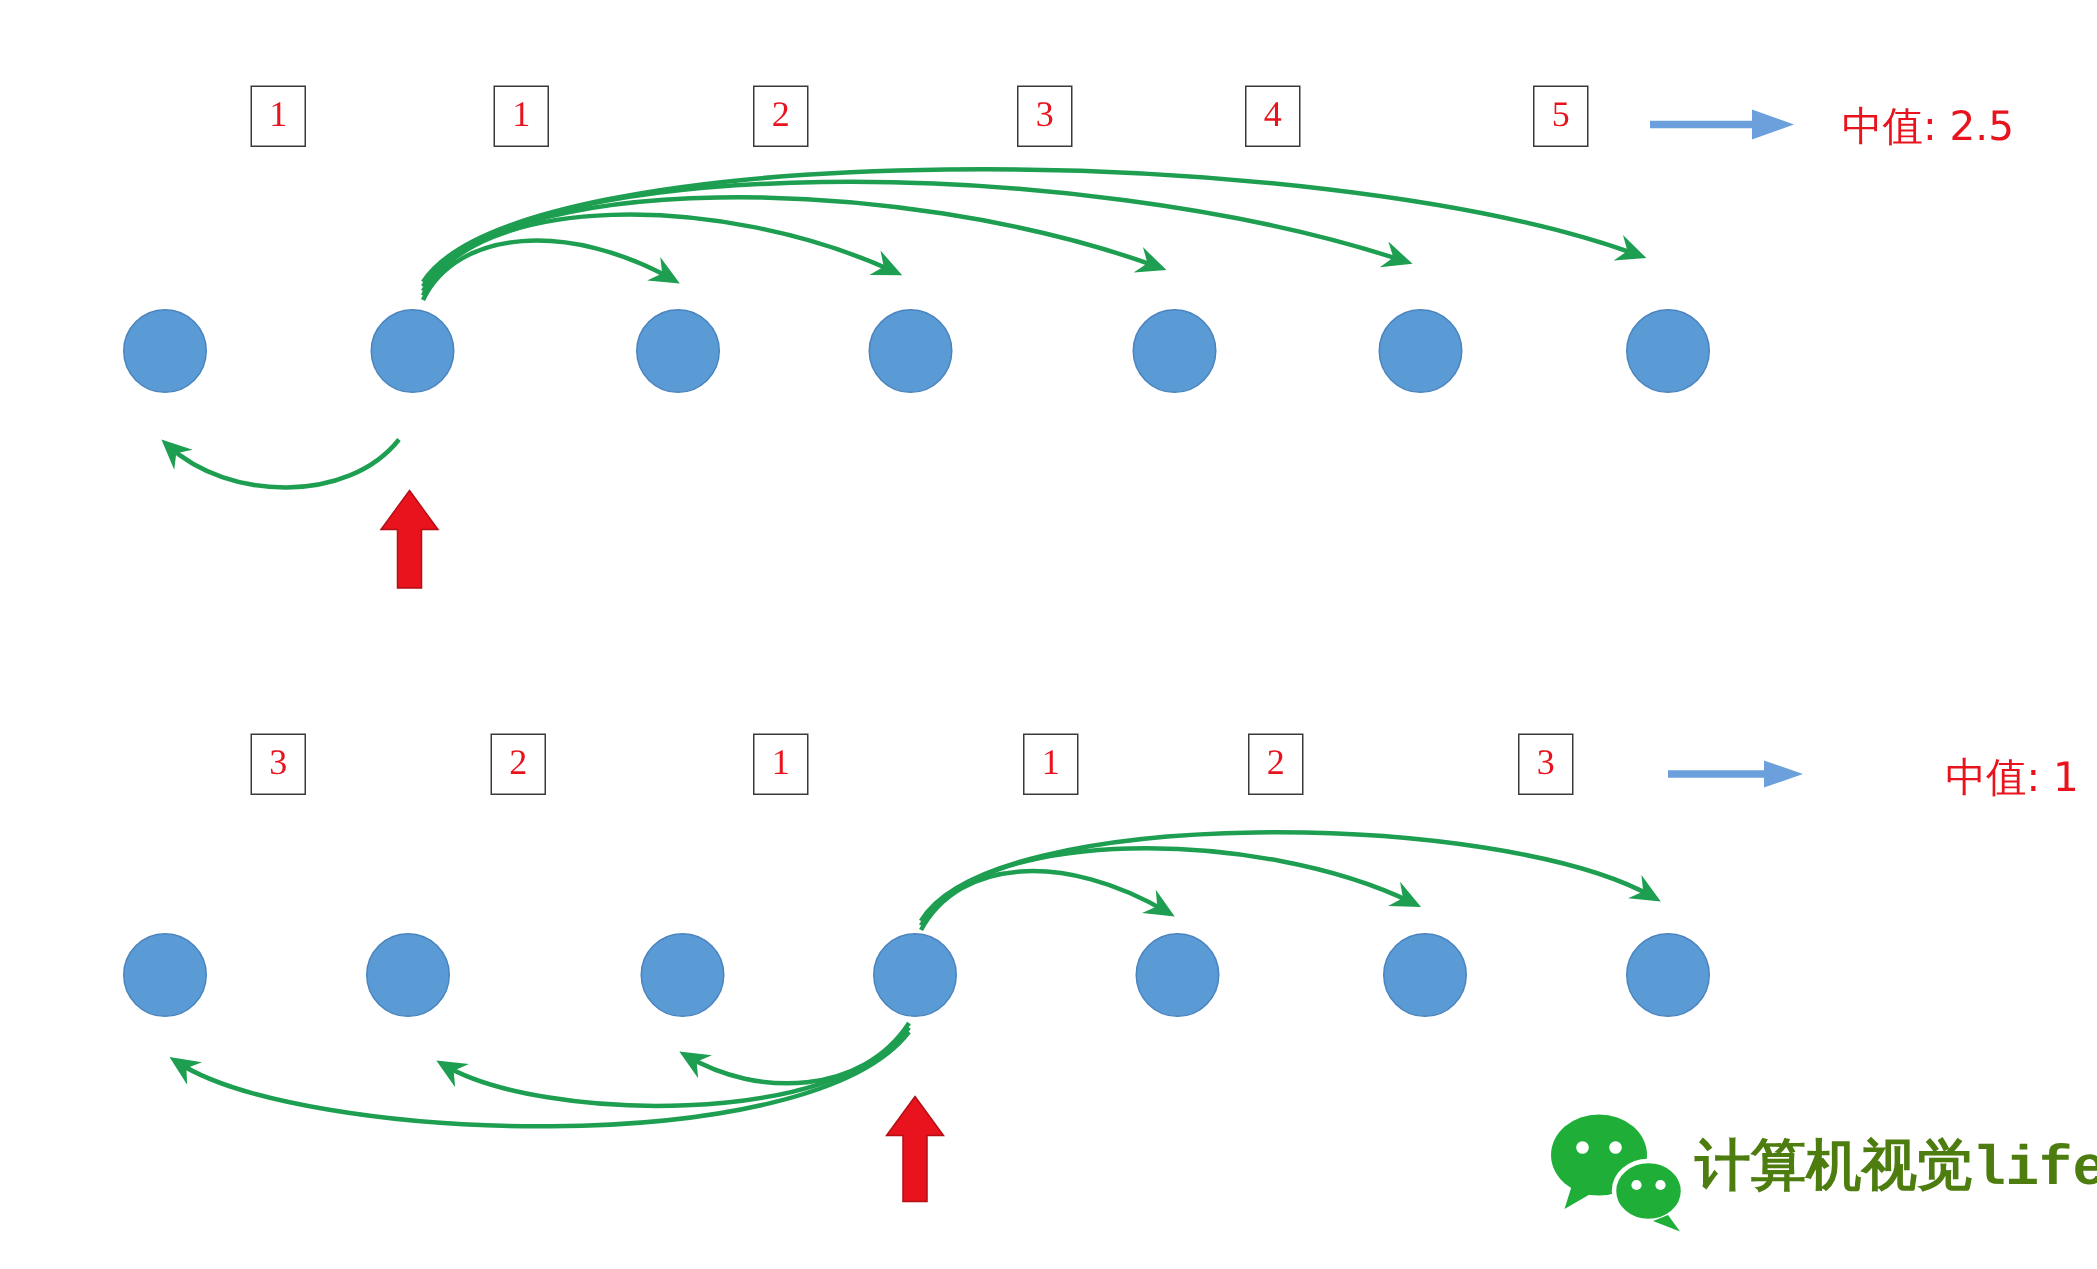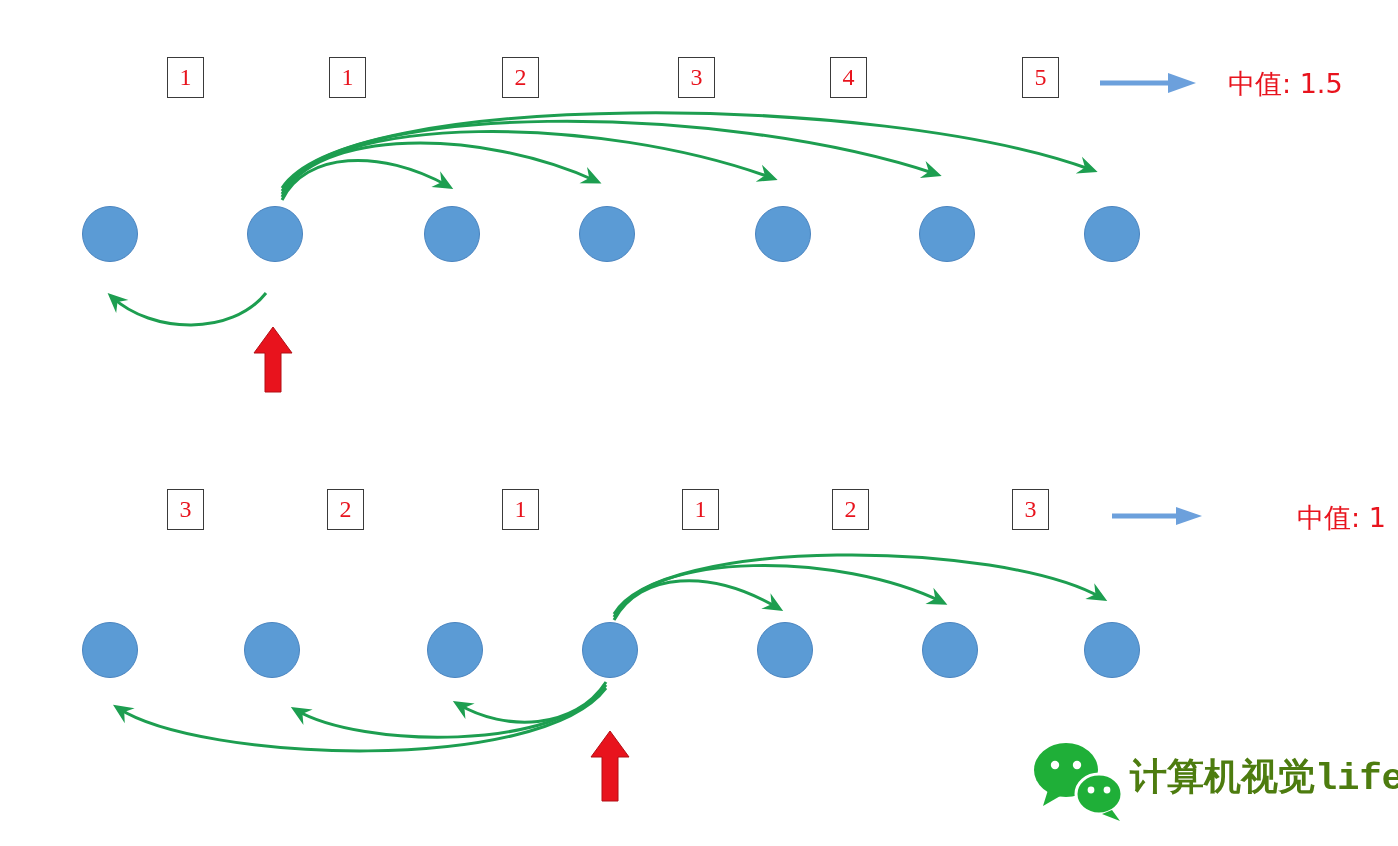--- a/index.html
+++ b/index.html
@@ -69,21 +69,21 @@
   <div class="num-box" style="left:1012px;top:489px">3</div>
 
   <div class="node" style="left:82px;top:622px"></div>
   <div class="node" style="left:244px;top:622px"></div>
   <div class="node" style="left:427px;top:622px"></div>
   <div class="node" style="left:582px;top:622px"></div>
   <div class="node" style="left:757px;top:622px"></div>
   <div class="node" style="left:922px;top:622px"></div>
   <div class="node" style="left:1084px;top:622px"></div>
 
-  <div class="median-label" style="left:1228px;top:66px">中值: 1.5</div>
+  <div class="median-label" style="left:1228px;top:66px">中值: 2.5</div>
   <div class="median-label" style="left:1297px;top:500px">中值: 1</div>
 
   <svg class="overlay" width="1398" height="846" viewBox="0 0 1398 846">
     <defs>
       <marker id="ah" markerUnits="userSpaceOnUse" markerWidth="26" markerHeight="26" refX="17" refY="13" orient="auto">
         <path d="M3,4 L23,13 L3,22 L9.5,13 Z" style="fill:var(--arc-green,#1d9e50)"></path>
       </marker>
     </defs>
 
     <g>

